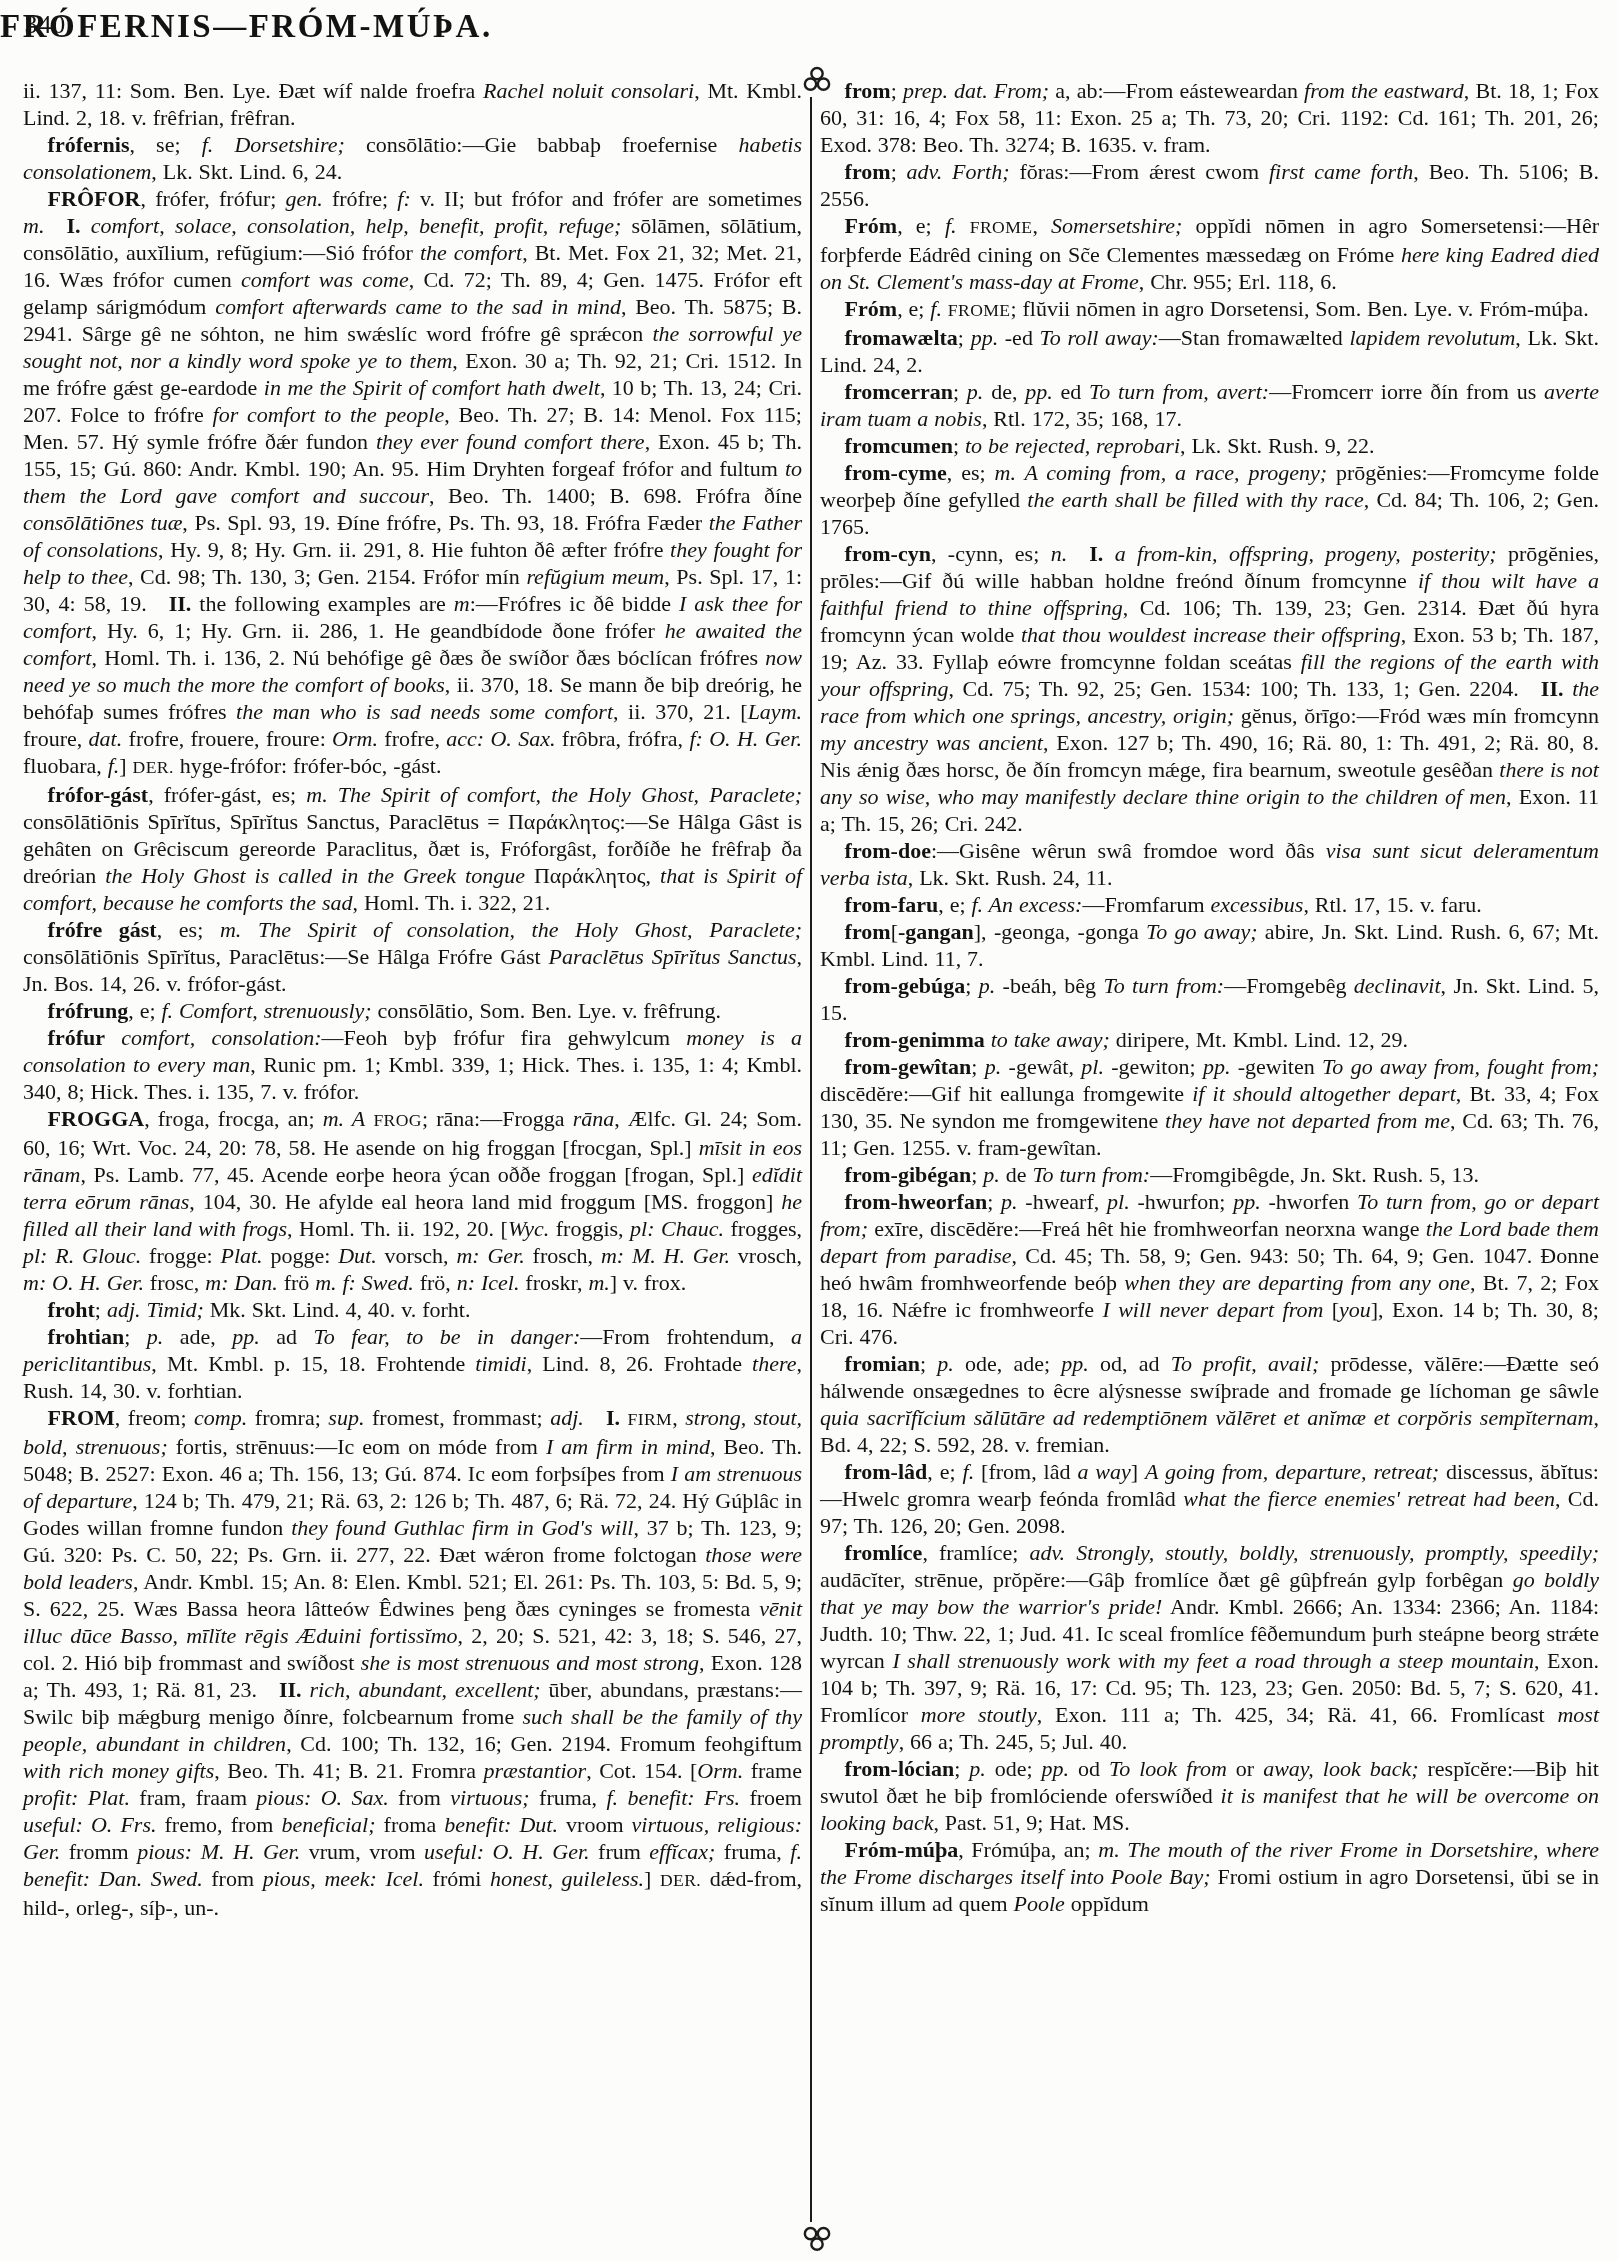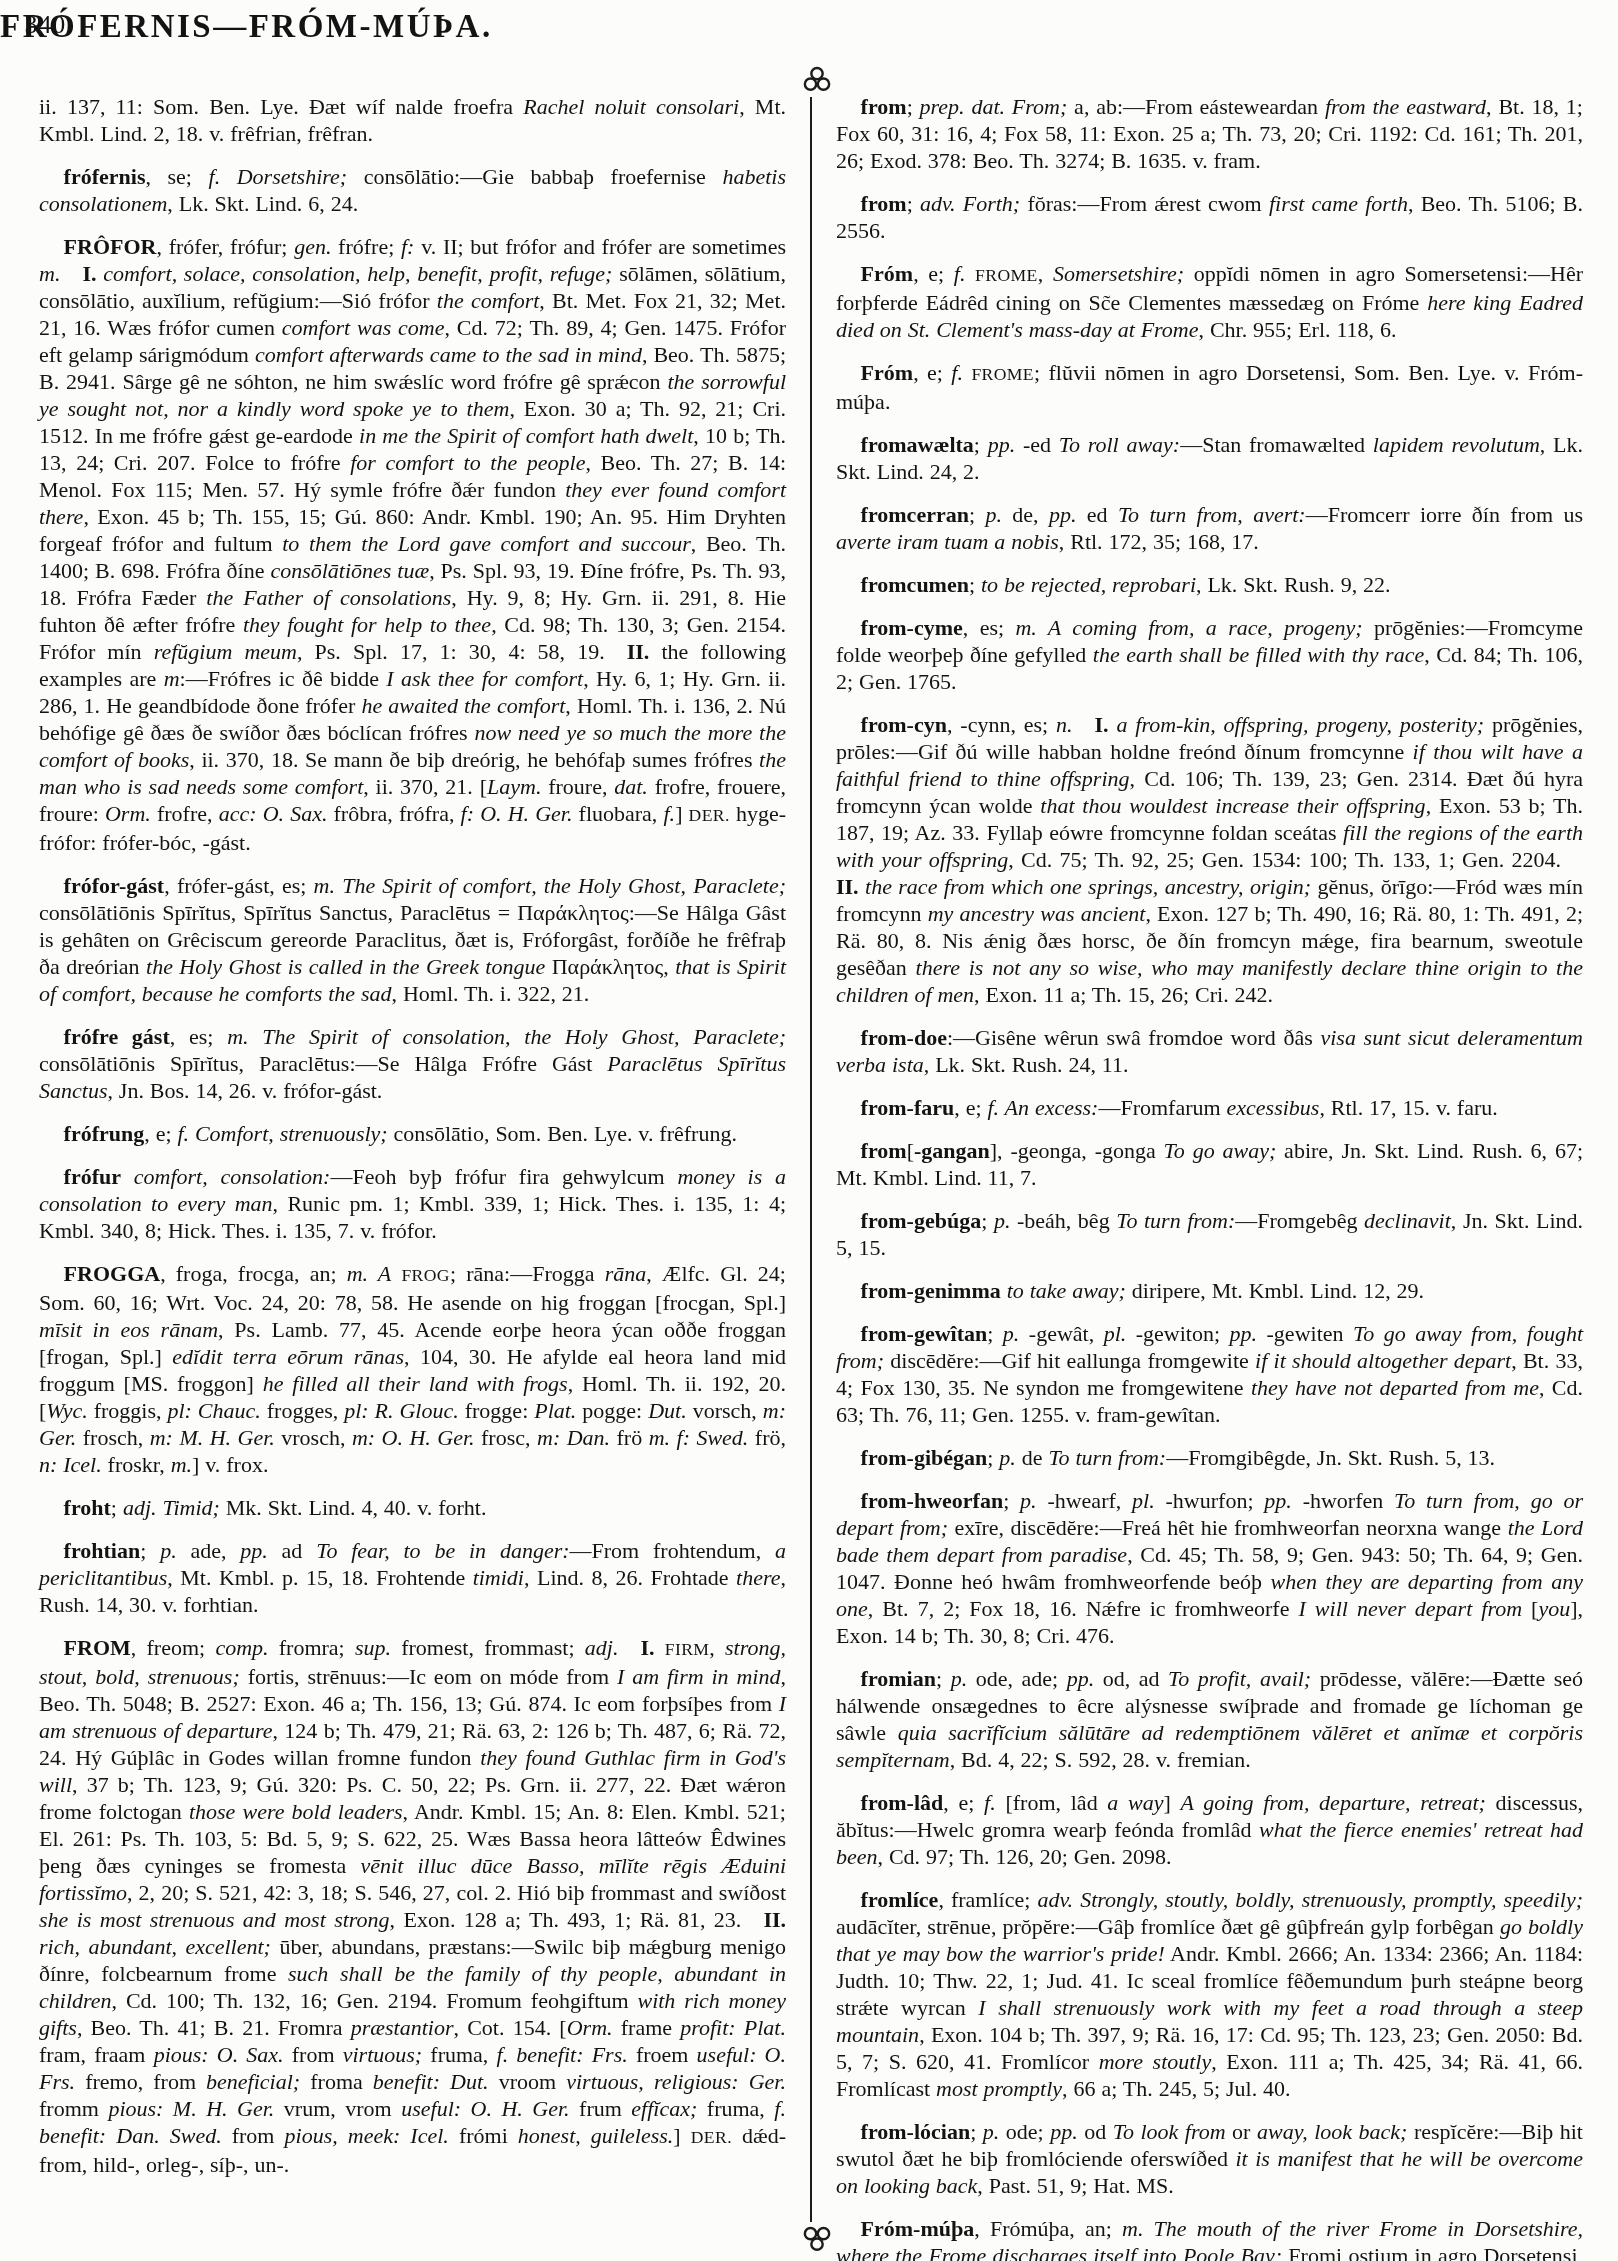--- a/index.html
+++ b/index.html
@@ -18,21 +18,21 @@
     position:absolute;left:0;right:0;top:8.2px;
     font-size:33px;font-weight:700;letter-spacing:2.5px;
   }
   .col{
     position:absolute;top:77px;width:779px;
     font-size:22px;line-height:27px;text-align:justify;
     word-spacing:0.4px;
   }
   .col-left{left:23px;}
   .col-right{left:820px;}
-  .entry{margin:16px;text-indent:24.6px;}
+  .entry{margin:0;text-indent:24.6px;}
   .entry.no-indent{text-indent:0;}
   .entry b{font-weight:700;}
   .entry .sc{font-size:0.8em;letter-spacing:0.4px;font-family:Liberation Serif, serif;}
   .divider{
     position:absolute;left:810px;top:97px;height:2125px;width:1.6px;
     background:#1c1c1c;
   }
   .ornament{position:absolute;}
   .ornament.top{left:800px;top:66px;}
   .ornament.bottom{left:800px;top:2222px;}

